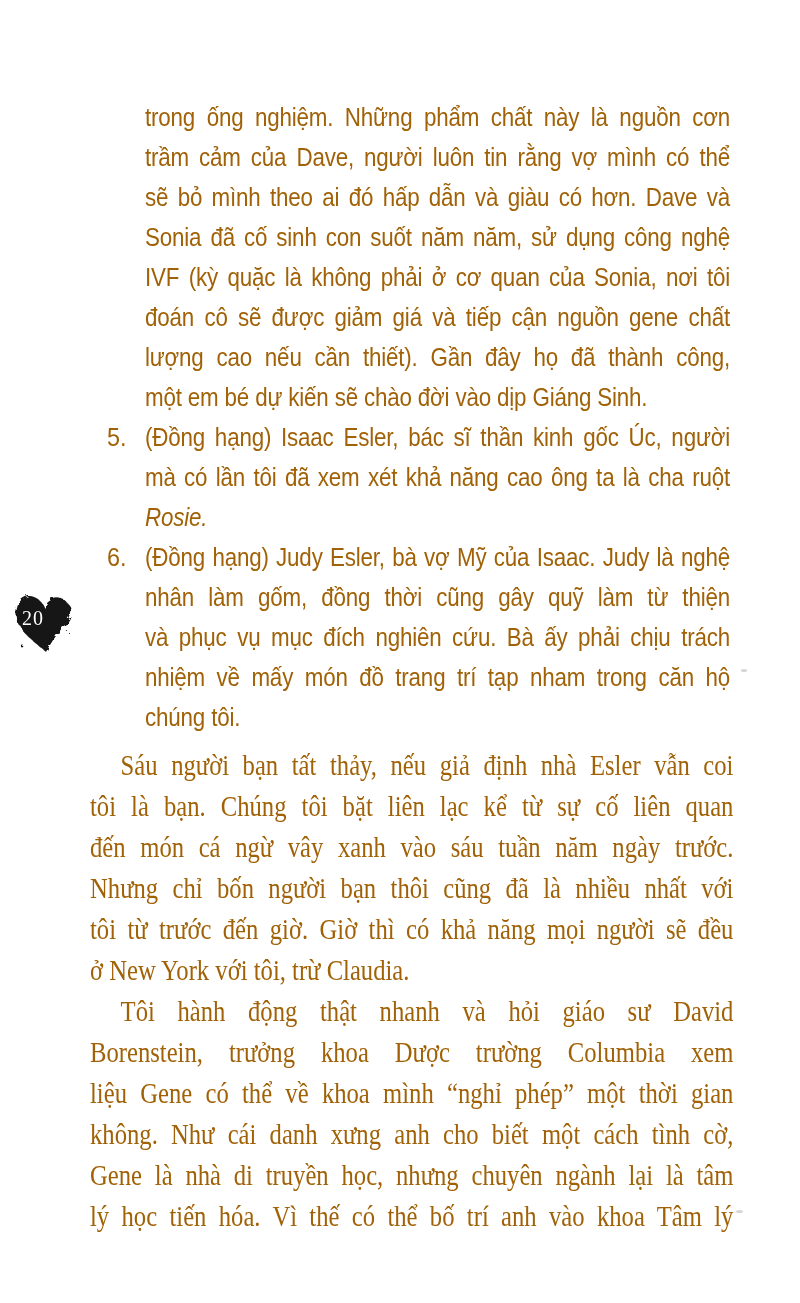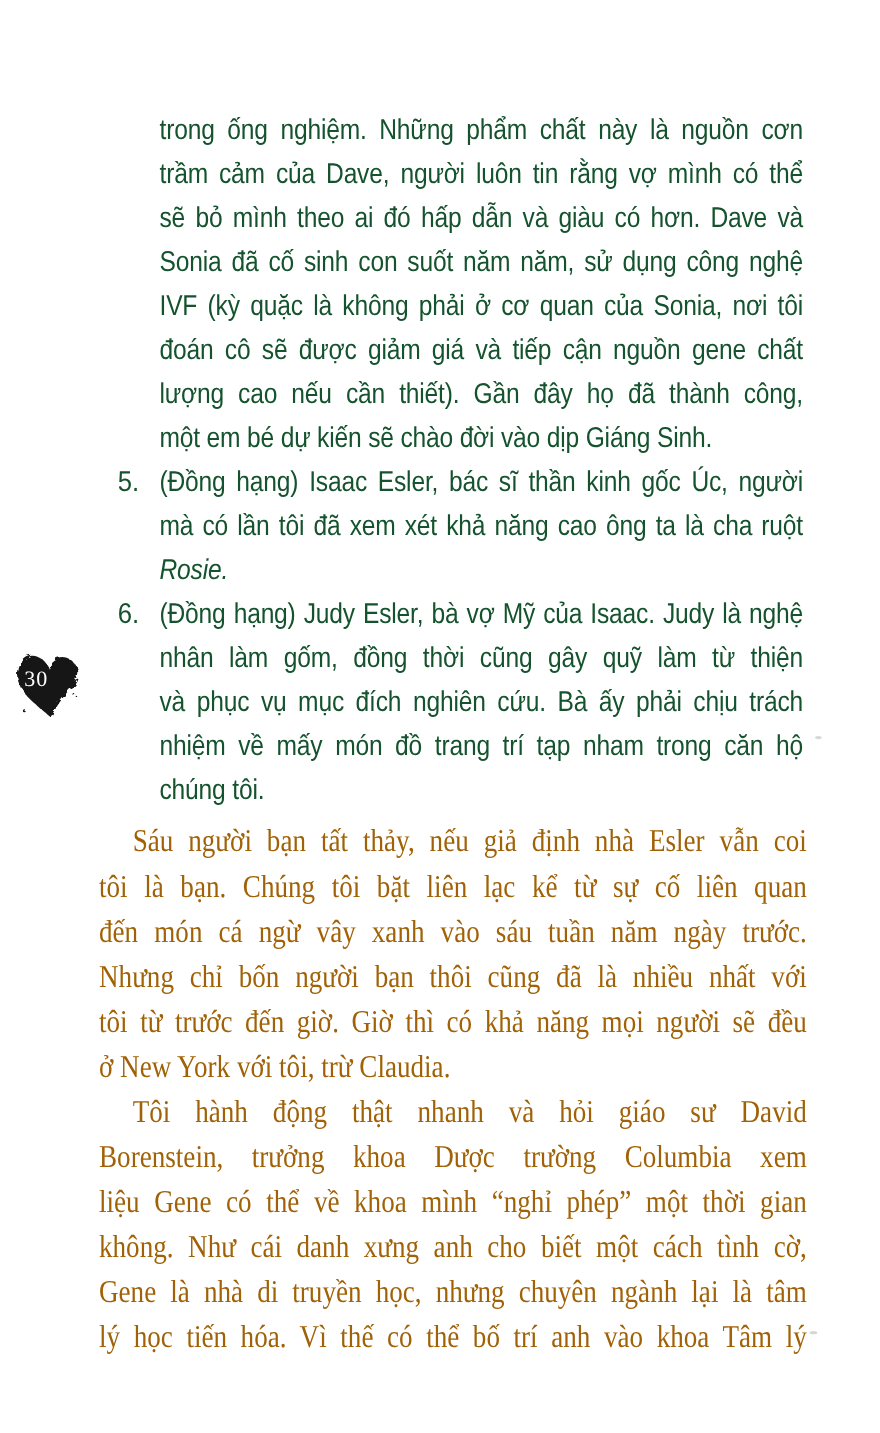--- a/index.html
+++ b/index.html
@@ -13,21 +13,21 @@
     width: 800px; height: 1303px;
     background: #ffffff;
     overflow: hidden;
   }
 
   
   #list {
     position: absolute;
     left: 107px; top: 97px;
     width: 623px;
-    color: #14532d;
+    color: #a16207;
     font-family: "Liberation Sans", "DejaVu Sans", sans-serif;
   }
   .item { display: flex; }
   .num {
     flex: 0 0 38px; width: 38px;
     font-size: 26px; line-height: 40px;
     transform: scaleX(.9); transform-origin: 0 0;
   }
   .lines { width: 585px; }
   #list .line {
@@ -143,19 +143,19 @@
                  C24 53 7 44 4 28
                  C1 13 12 3 21 7
                  C26 9 30 13 31.5 18
                  C34 9 45 5 52.5 11
                  C60.5 17.5 60 27 52 35
                  C45 42 38 53 33 62 Z" fill="#181818"></path>
         <circle cx="10" cy="57" r="1.4" fill="#181818"></circle>
         <circle cx="55" cy="42" r="1.1" fill="#181818"></circle>
       </g>
     </svg>
-    <span class="pageno">30</span>
+    <span class="pageno">20</span>
   </div>
 
   <div class="speck" id="speck1"></div>
   <div class="speck" id="speck2"></div>
 
 </div>
 
 </body></html>

